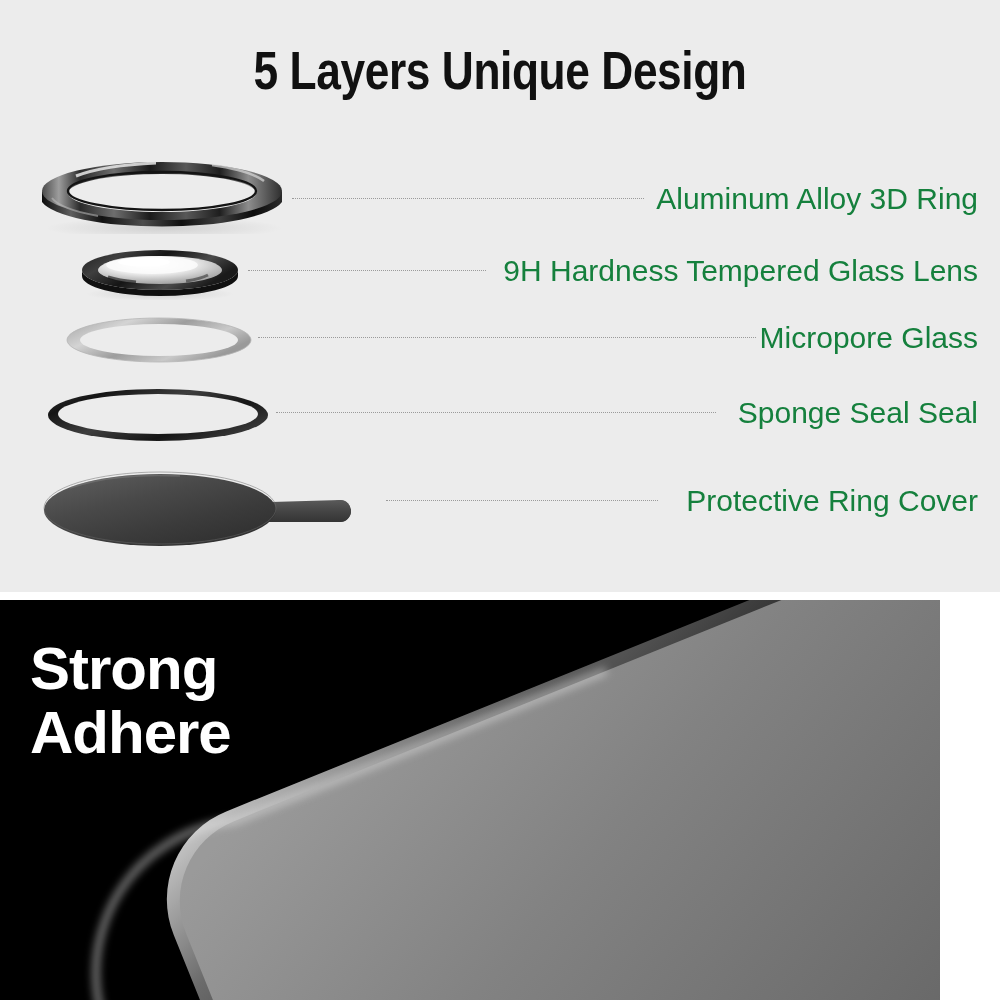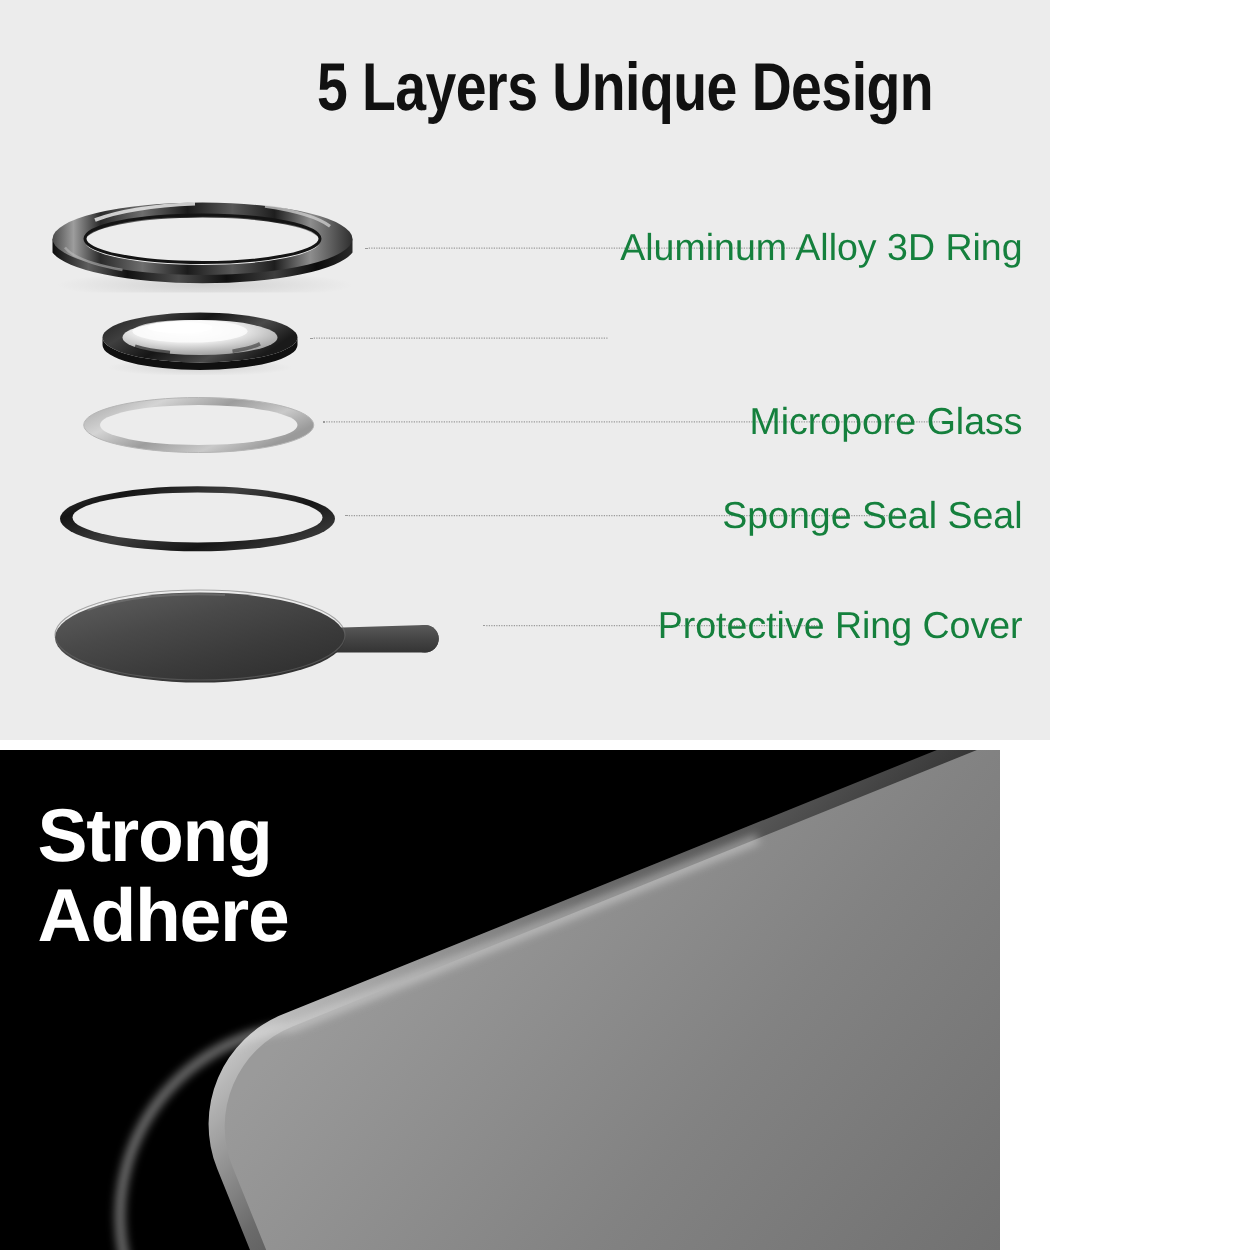--- a/index.html
+++ b/index.html
@@ -6,21 +6,21 @@
   html,body { width:1000px; height:1000px; }
   body {
     font-family:"Liberation Sans", sans-serif;
     background:#ffffff;
     overflow:hidden;
     position:relative;
   }
 
   
   #top-panel{
-    position:absolute; left:0; top:0; width:840px; height:592px;
+    position:absolute; left:0; top:0; width:1000px; height:592px;
     background:#ececec;
   }
   #panel-gap{
     position:absolute; left:0; top:592px; width:1000px; height:8px;
     background:#ffffff;
   }
   #title{
     position:absolute; left:0; top:39px; width:1000px;
     text-align:center;
     font-size:54px;
@@ -64,21 +64,21 @@
   #micropore{ left:63px; top:315px; width:192px; height:50px; }
 
   
   #sponge{ left:44px; top:386px; width:228px; height:58px; }
 
   
   #plate{ left:40px; top:466px; width:350px; height:84px; }
 
   
   #bottom-panel{
-    position:absolute; left:0; top:600px; width:800px; height:400px;
+    position:absolute; left:0; top:600px; width:940px; height:400px;
     background:#000000;
     overflow:hidden;
   }
   #strong-adhere{
     position:absolute; left:30px; top:37px;
     font-size:60px;
     font-weight:bold;
     line-height:1.07;
     color:#ffffff;
     font-family:"Liberation Sans", sans-serif;
@@ -165,20 +165,21 @@
     <path d="M4,26 A78,20 0 0 0 160,26 L160,32 A78,20 0 0 1 4,32 Z" fill="#101010"></path>
     <ellipse cx="82" cy="26" rx="78" ry="20" fill="url(#lensRim)"></ellipse>
     <ellipse cx="82" cy="26" rx="62" ry="14" fill="url(#lensGlass)"></ellipse>
     <ellipse cx="74" cy="21" rx="46" ry="9" fill="#ffffff" opacity="0.72"></ellipse>
     <ellipse cx="66" cy="18" rx="26" ry="4.5" fill="#ffffff" opacity="0.9"></ellipse>
     <path d="M30,33 A62,14 0 0 0 58,38" stroke="#1b1b1b" stroke-width="3" fill="none" opacity="0.65"></path>
     <path d="M108,37 A62,14 0 0 0 130,31" stroke="#1b1b1b" stroke-width="3" fill="none" opacity="0.5"></path>
   </svg>
 
   <div class="leader" style="left:248px; top:270px; width:238px;"></div>
+  <div class="layer-label" style="top:254px;">9H Hardness Tempered Glass Lens</div>
 
   <svg id="micropore" class="layer-art" viewBox="0 0 192 50">
     <defs>
       <linearGradient id="tapeGrad" x1="0" y1="0" x2="1" y2="0.5">
         <stop offset="0" stop-color="#a0a0a0"></stop>
         <stop offset="0.3" stop-color="#d4d4d4"></stop>
         <stop offset="0.55" stop-color="#9d9d9d"></stop>
         <stop offset="0.8" stop-color="#c9c9c9"></stop>
         <stop offset="1" stop-color="#9a9a9a"></stop>
       </linearGradient>

